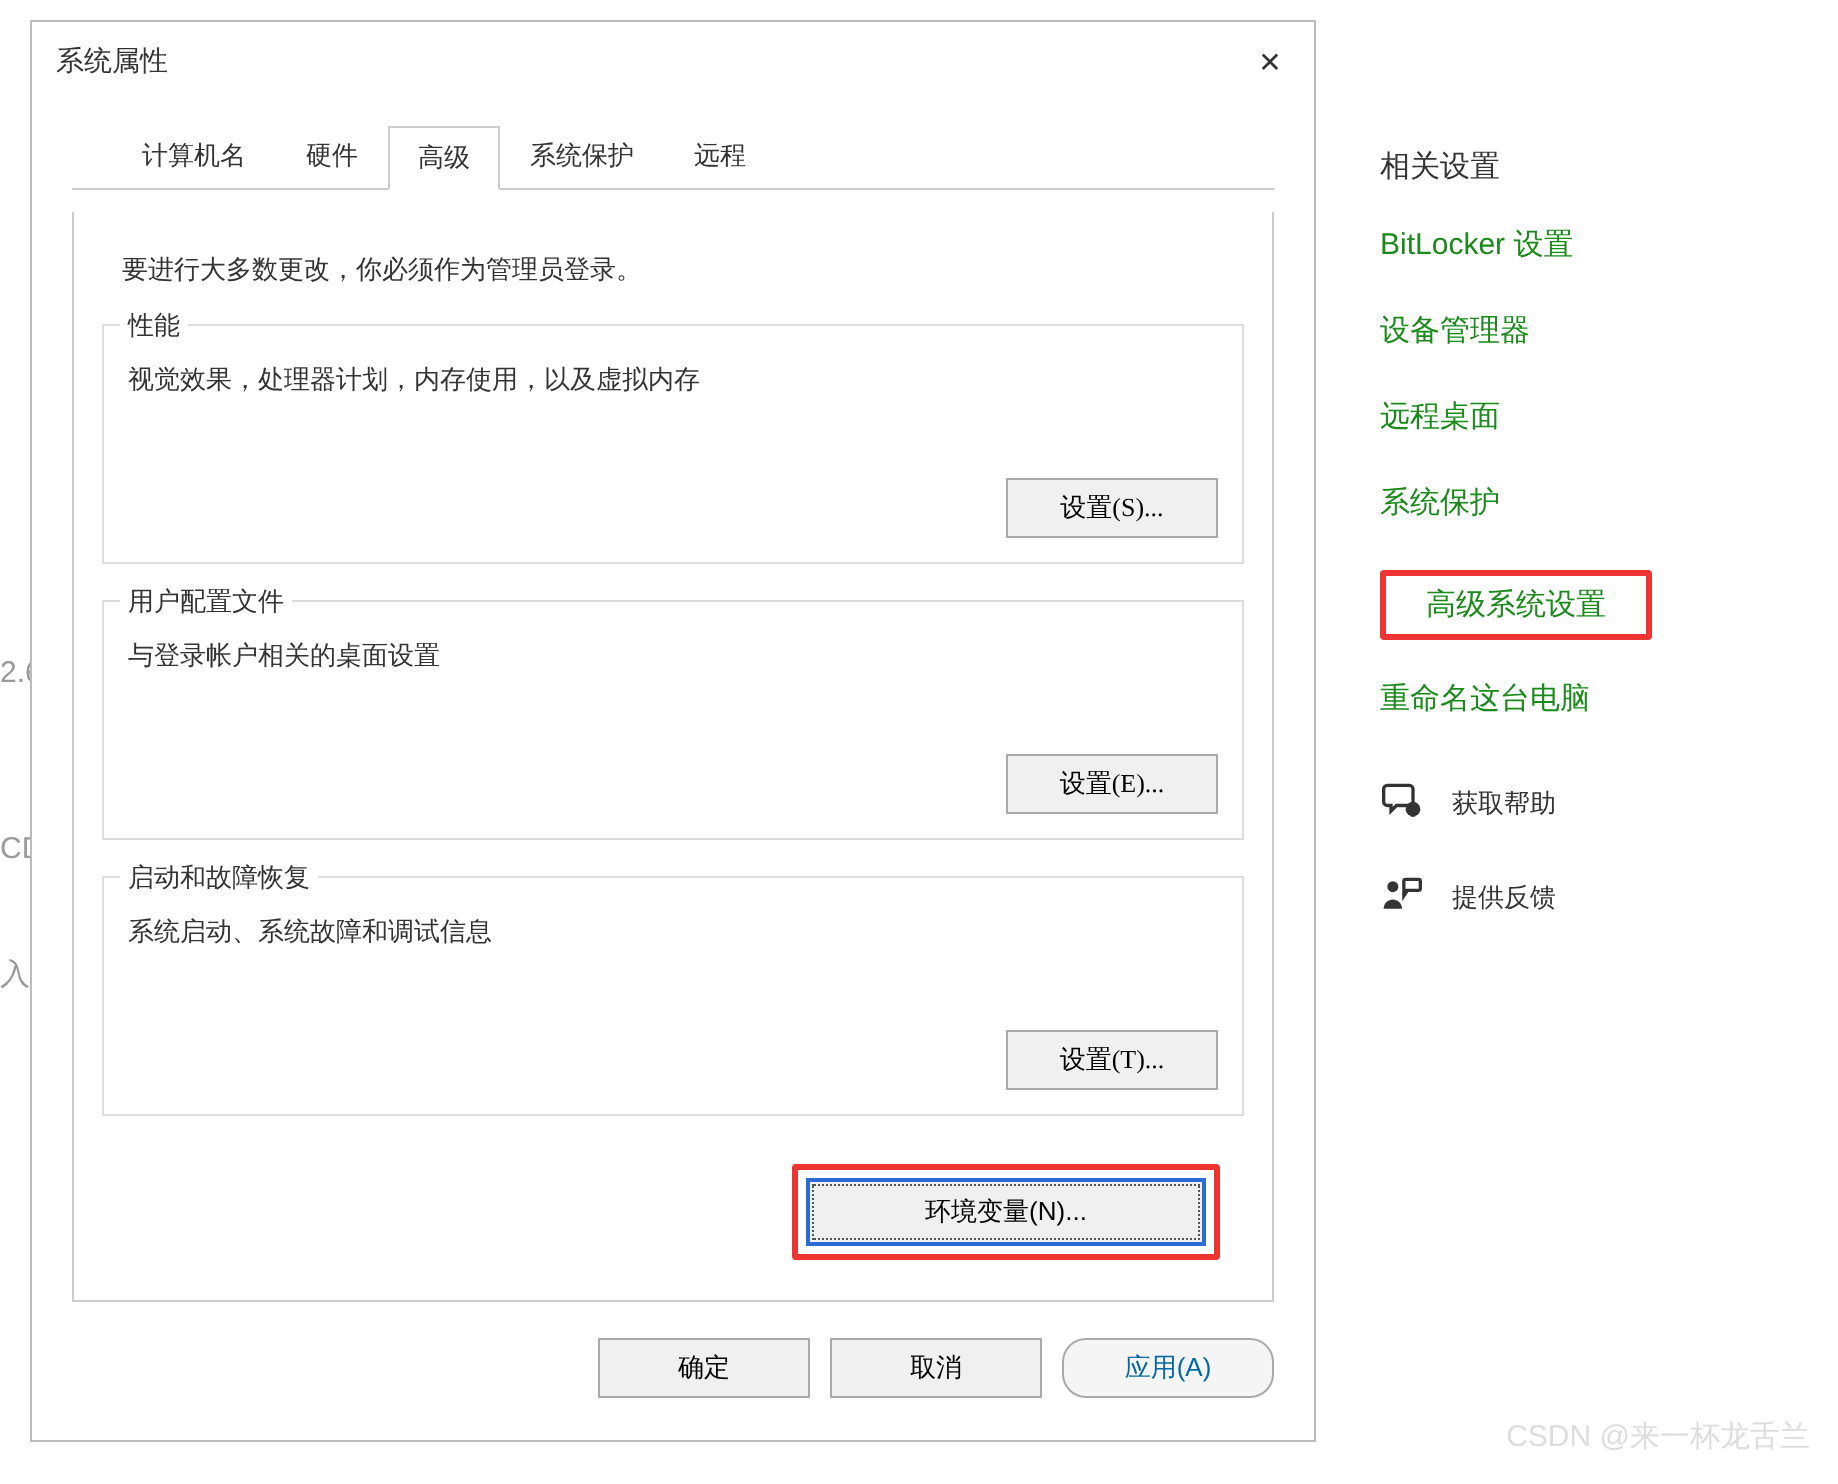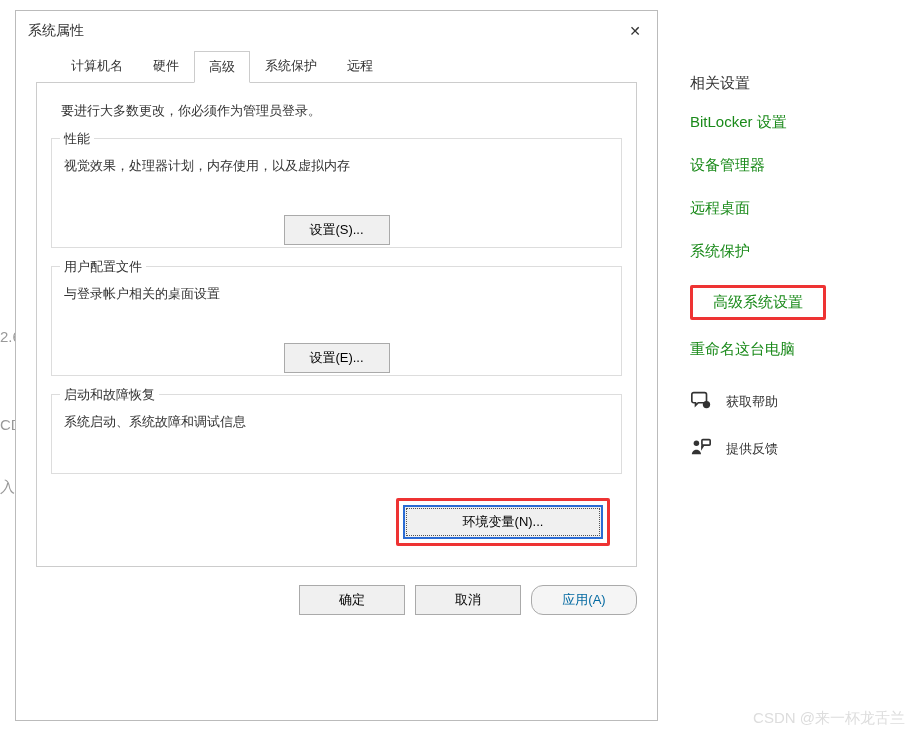--- a/index.html
+++ b/index.html
@@ -40,21 +40,21 @@
       display: flex;
       align-items: center;
       justify-content: center;
       cursor: pointer;
       font-size: 14px;
     }
     .tabs {
       display: flex;
       padding-left: 20px;
       border-bottom: 1px solid #ccc;
-      margin: 0 20px;
+      margin: 12px 20px;
       position: relative;
       top: 1px;
     }
     .tab {
       padding: 6px 14px;
       border: 1px solid transparent;
       border-bottom: none;
       cursor: pointer;
       position: relative;
       font-size: 13px;
@@ -71,38 +71,39 @@
       margin: 0 20px;
       padding: 20px 14px 14px 14px;
     }
     .admin-note {
       padding: 0 10px 18px 10px;
       font-size: 13px;
     }
     .groupbox {
       border: 1px solid #ddd;
       margin-bottom: 18px;
-      padding: 18px 12px 2px 12px;
+      padding: 18px 12px 12px 12px;
       position: relative;
     }
     .groupbox-title {
       position: absolute;
       top: -9px;
       left: 8px;
       background: #fff;
       padding: 0 4px;
       font-size: 13px;
     }
     .groupbox-desc {
       font-size: 13px;
       margin-bottom: 40px;
     }
     .groupbox-button-row {
       display: flex;
-      justify-content: center;
+      justify-content: flex-end;
+      font-family: Liberation Serif, serif;
     }
     .btn {
       min-width: 106px;
       padding: 5px 10px;
       background: #f0f0f0;
       border: 1px solid #aaa;
       cursor: pointer;
       font-size: 13px;
       font-family: inherit;
       text-align: center;
@@ -255,20 +256,23 @@
       <div class="groupbox-title">用户配置文件</div>
       <div class="groupbox-desc">与登录帐户相关的桌面设置</div>
       <div class="groupbox-button-row">
         <button class="btn">设置(E)...</button>
       </div>
     </div>
 
     <div class="groupbox">
       <div class="groupbox-title">启动和故障恢复</div>
       <div class="groupbox-desc">系统启动、系统故障和调试信息</div>
+      <div class="groupbox-button-row">
+        <button class="btn">设置(T)...</button>
+      </div>
     </div>
 
     <div class="env-row">
       <div class="env-highlight">
         <button class="env-btn">环境变量(N)...</button>
       </div>
     </div>
   </div>
 
   <div class="dialog-footer">

